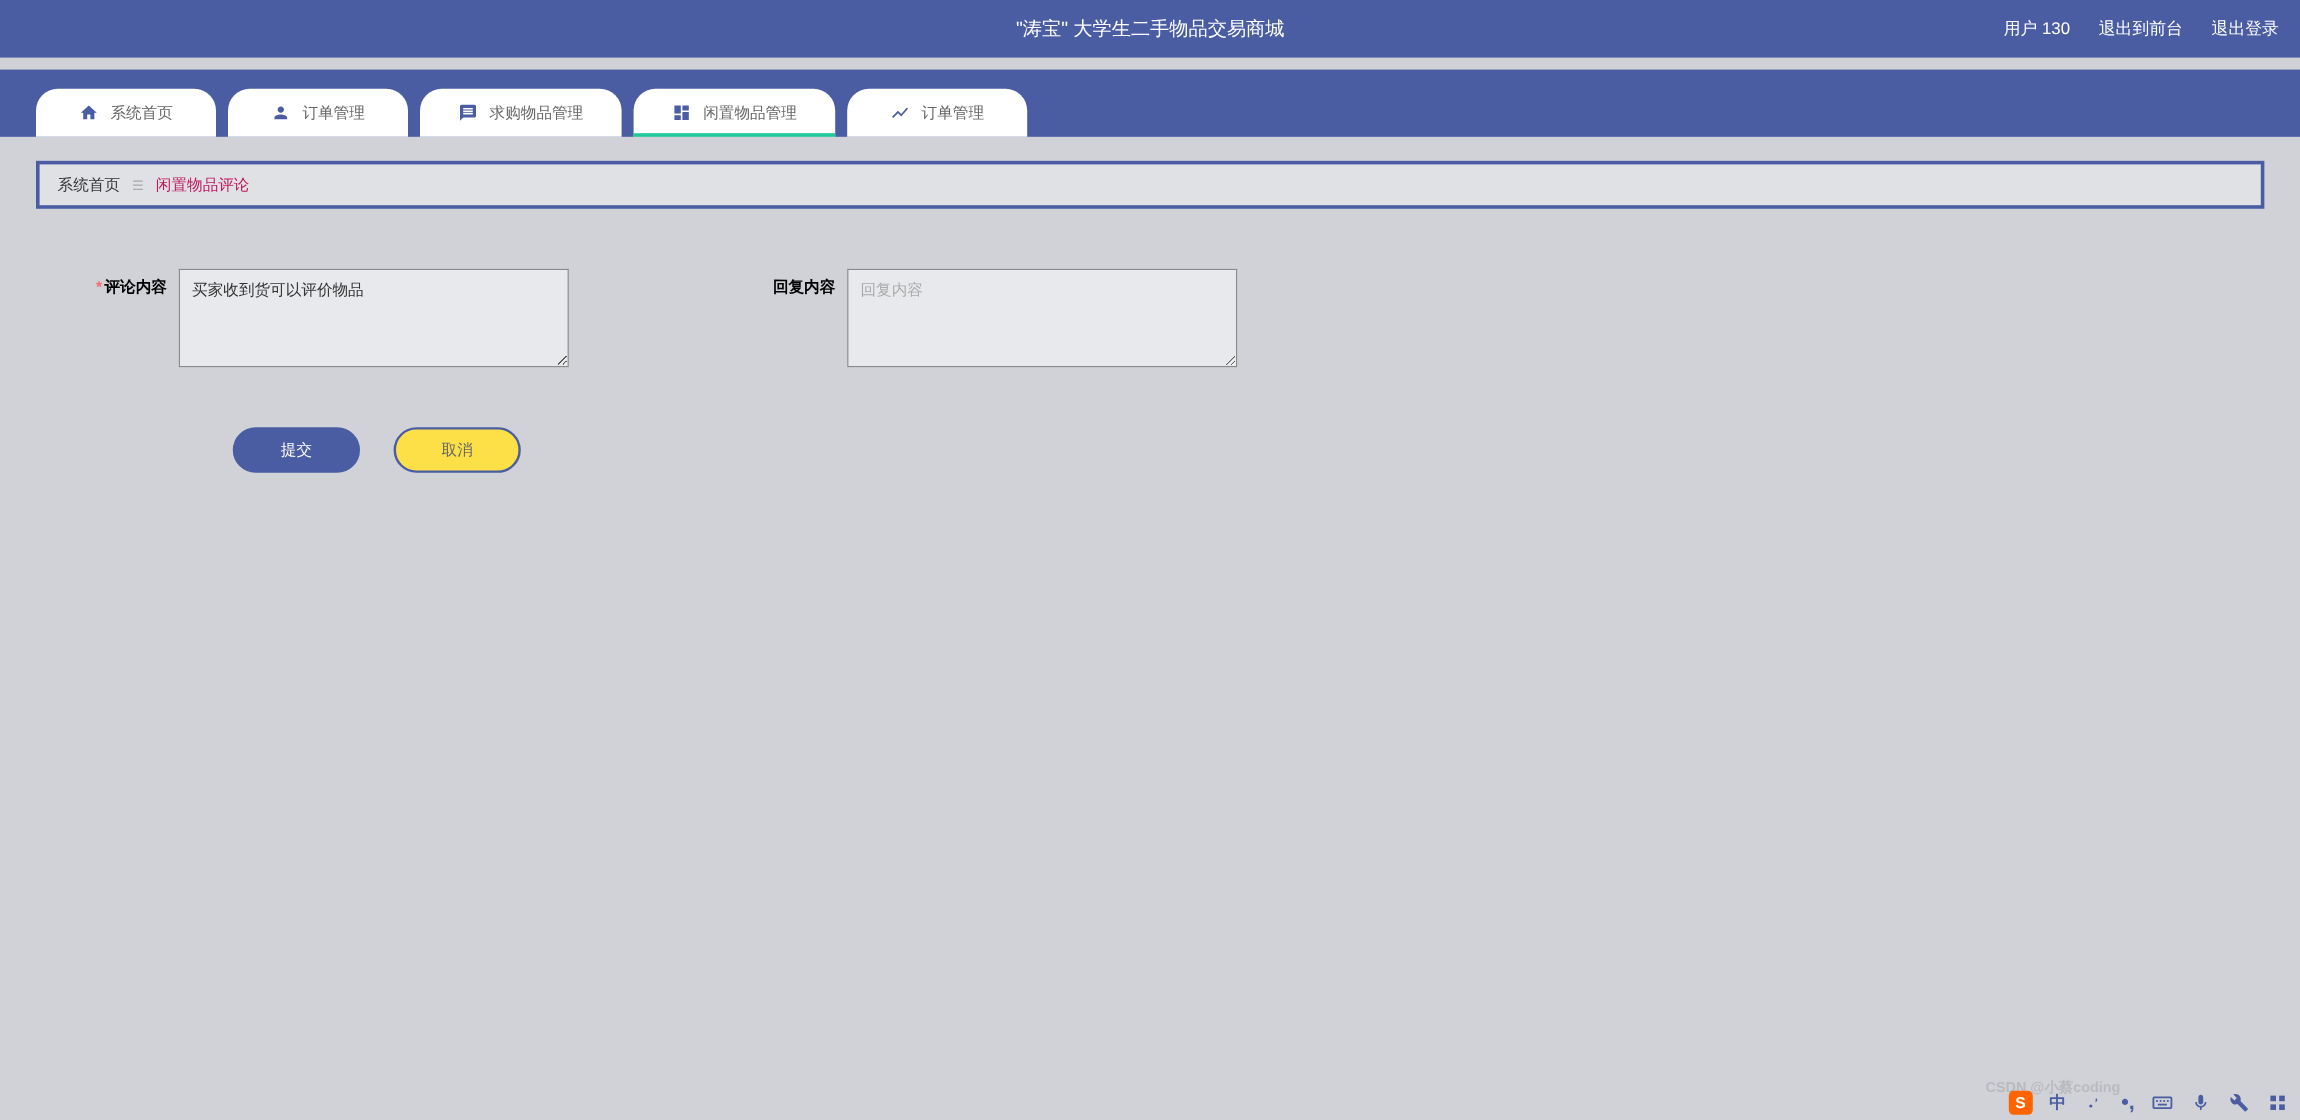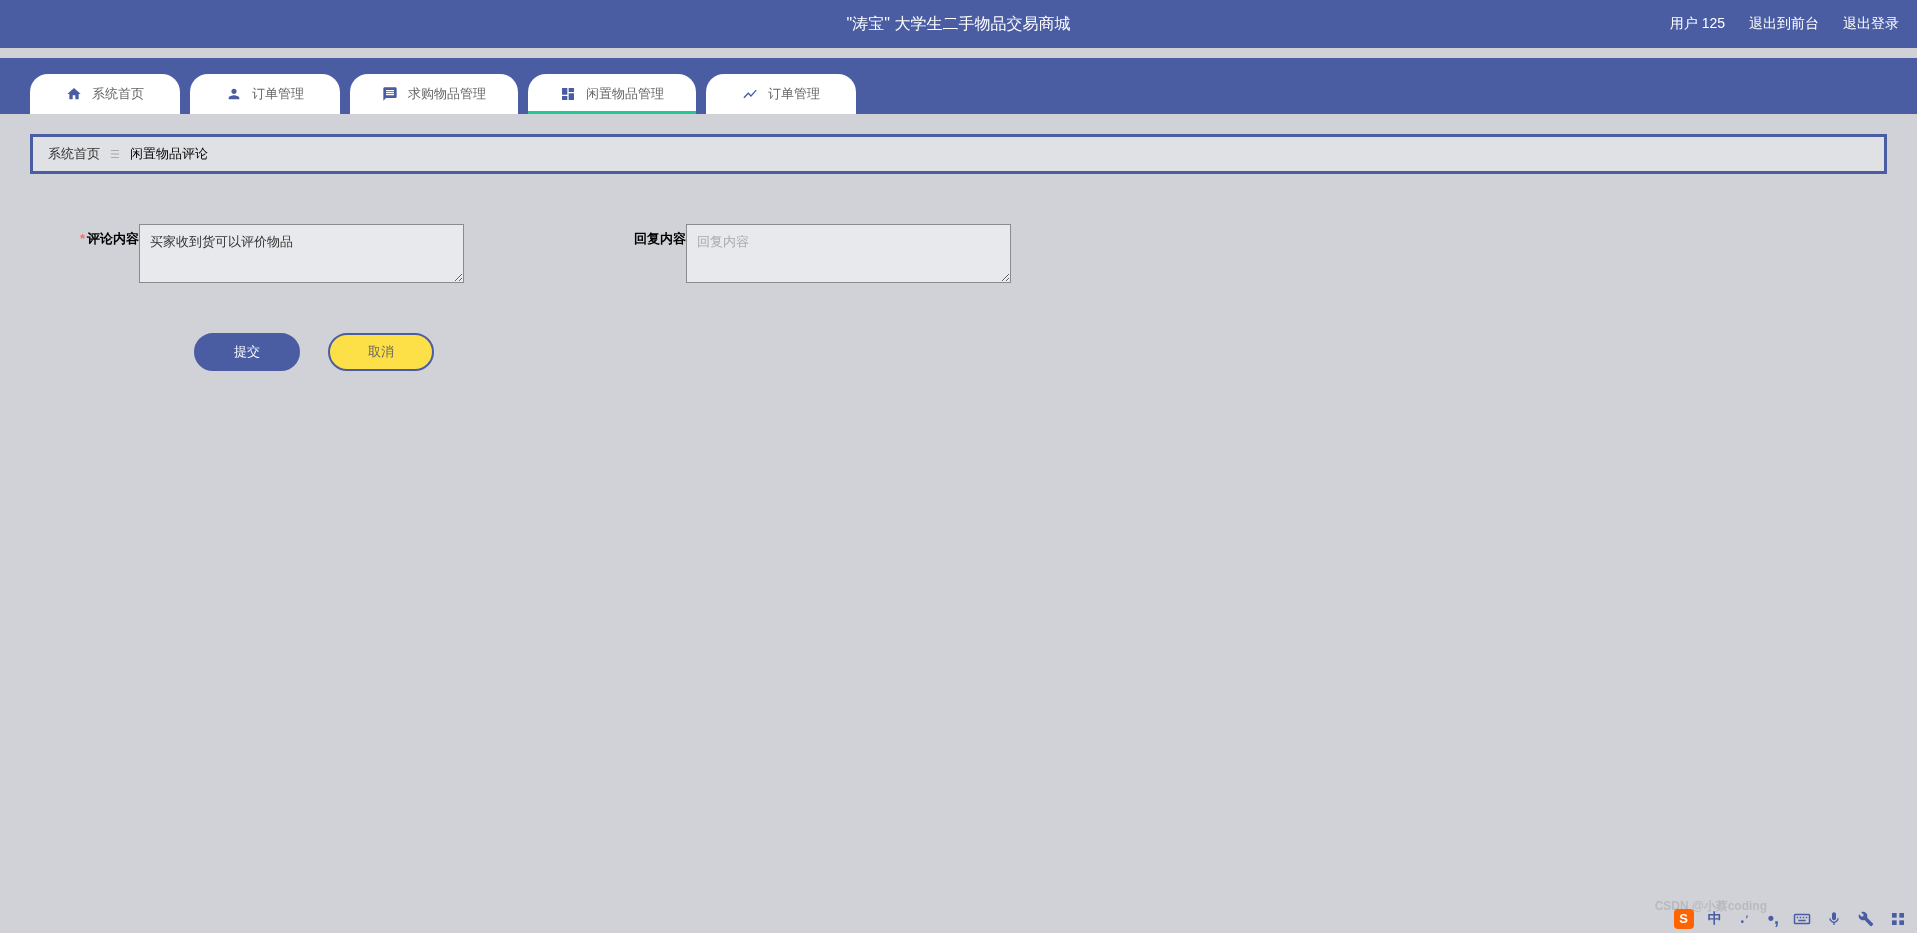--- a/index.html
+++ b/index.html
@@ -81,42 +81,43 @@
       border: 3px solid #4a5da3;
       background: #e0e1e5;
       padding: 8px 15px;
       display: flex;
       align-items: center;
       gap: 10px;
       font-size: 13px;
     }
     .breadcrumb-bar .crumb-item { color: #333; font-weight: 500; cursor: pointer; }
     .breadcrumb-bar .crumb-sep { color: #aaa; font-size: 11px; }
-    .breadcrumb-bar .crumb-current { color: #000000; }
+    .breadcrumb-bar .crumb-current { color: #be185d; }
     
     .form-area {
       margin-top: 50px;
       display: flex;
       gap: 170px;
       padding-left: 50px;
     }
     .form-group {
       display: flex;
       align-items: flex-start;
+      gap: 10px;
     }
     .form-label {
       font-size: 13px;
       font-weight: 600;
       padding-top: 6px;
       white-space: nowrap;
     }
     .required-mark { color: #f56c6c; margin-right: 2px; }
     .form-textarea {
       width: 325px;
-      height: 59px;
+      height: 82px;
       border: 1px solid #8a8b8f;
       background: #e8e9ec;
       padding: 8px 10px;
       font-size: 13px;
       font-family: inherit;
       resize: both;
       color: #333;
     }
     .form-textarea::placeholder { color: #aaa; }
     
@@ -189,21 +190,21 @@
       font-size: 14px;
       font-weight: 600;
     }
   </style>
 </head>
 <body>
 
 <div class="top-header">
   <div class="site-title">"涛宝" 大学生二手物品交易商城</div>
   <div class="user-actions">
-    <span>用户 125</span>
+    <span>用户 130</span>
     <span>退出到前台</span>
     <span>退出登录</span>
   </div>
 </div>
 
 <div class="sub-gap"></div>
 
 <div class="nav-bar">
   <div class="nav-tab">
     <span class="icon">

